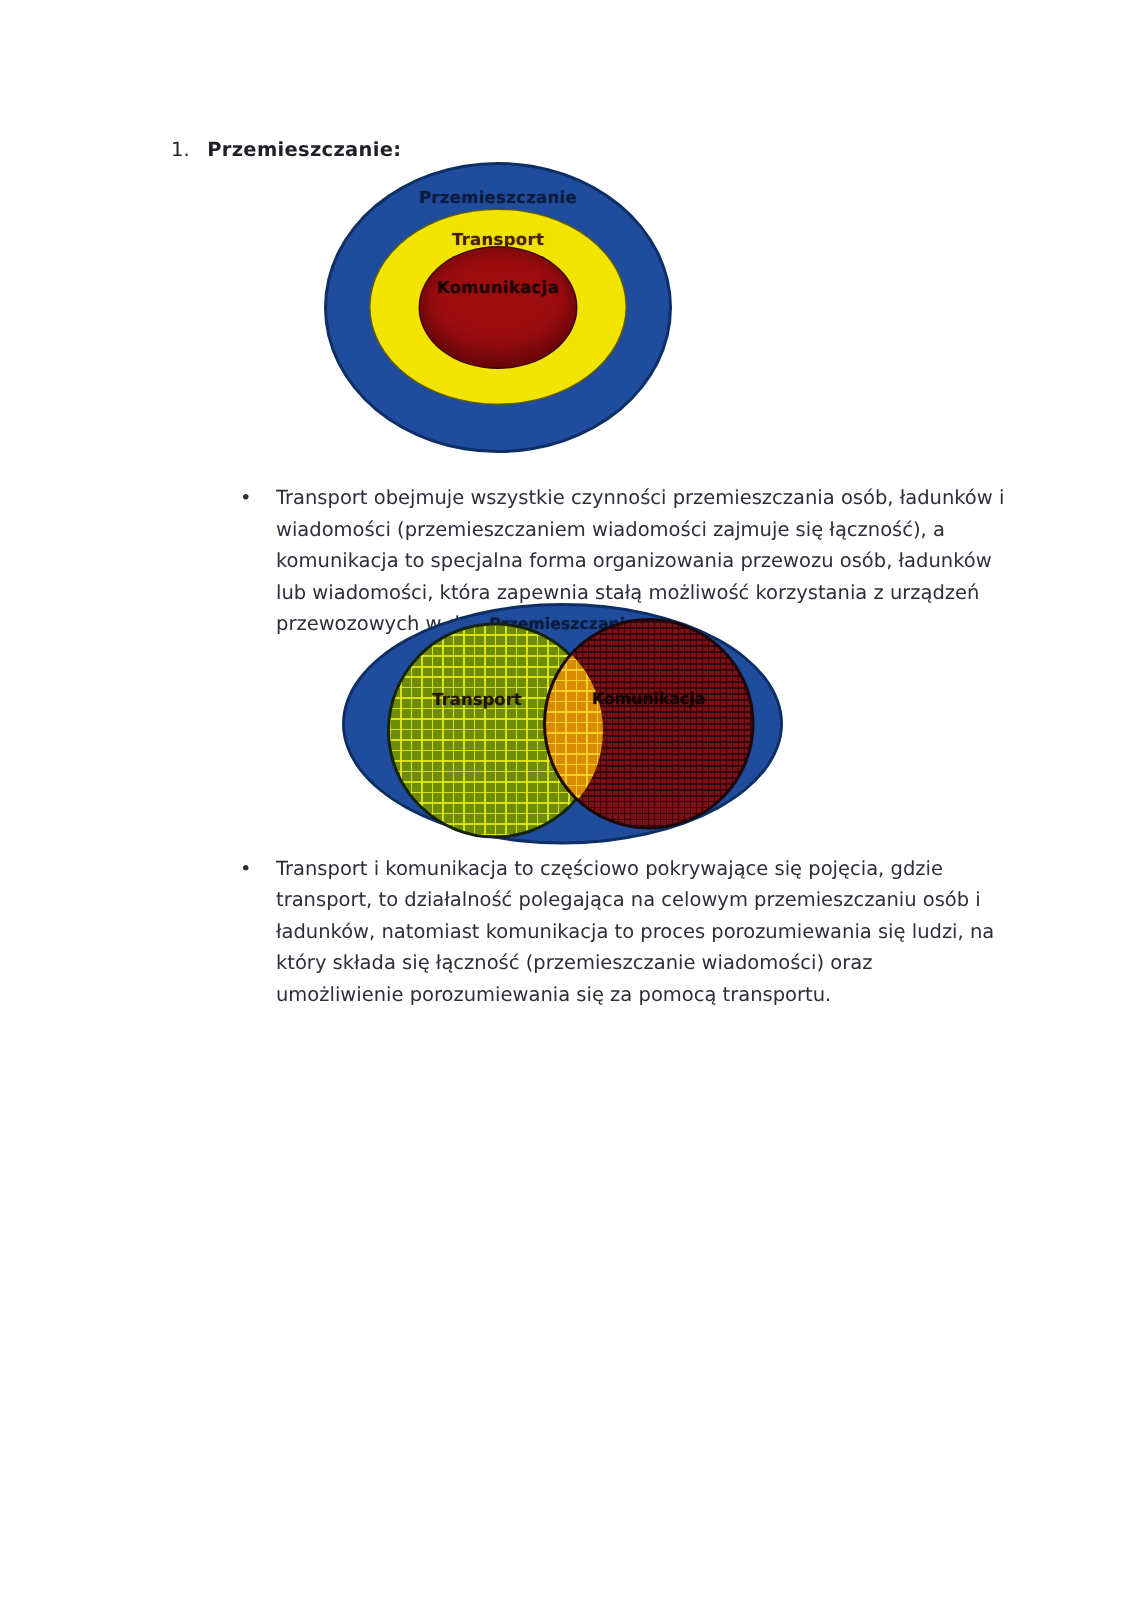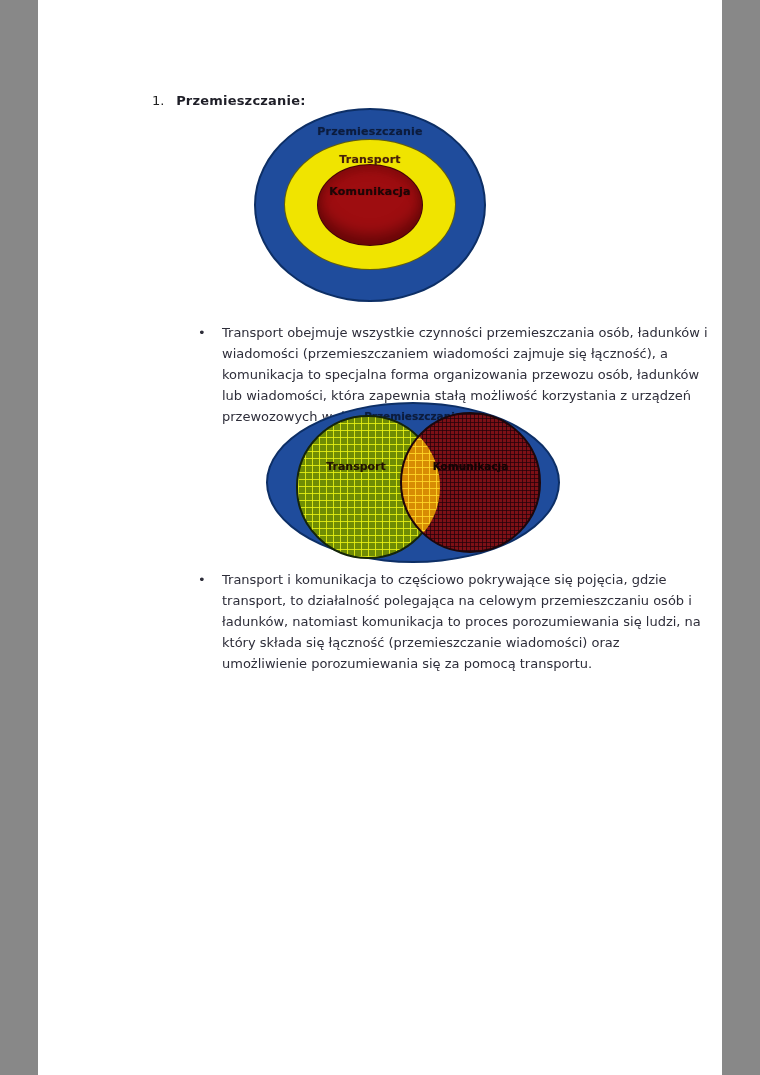--- a/index.html
+++ b/index.html
@@ -1,17 +1,17 @@
 <!DOCTYPE html>
 <html><head>
 <meta charset="utf-8">
 <style>
   html,body{margin:0;padding:0;background:#888;}
   .page{
-    position:relative;width:684px;height:1075px;background:#ffffff;
+    position:relative;width:760px;height:1075px;background:#ffffff;
     margin:0 auto;overflow:hidden;
     font-family:"DejaVu Sans", sans-serif;color:#2e2e3a;
   }
   
   .heading-row{position:absolute;top:92px;left:114px;font-size:13px;line-height:17px;}
   .heading-num{display:inline-block;min-width:20px;font-weight:400;color:#222;}
   .heading-title{font-weight:700;color:#1f1f28;letter-spacing:.2px;}
 
   
   .diagram1{position:absolute;left:216px;top:108px;width:232px;height:194px;}

